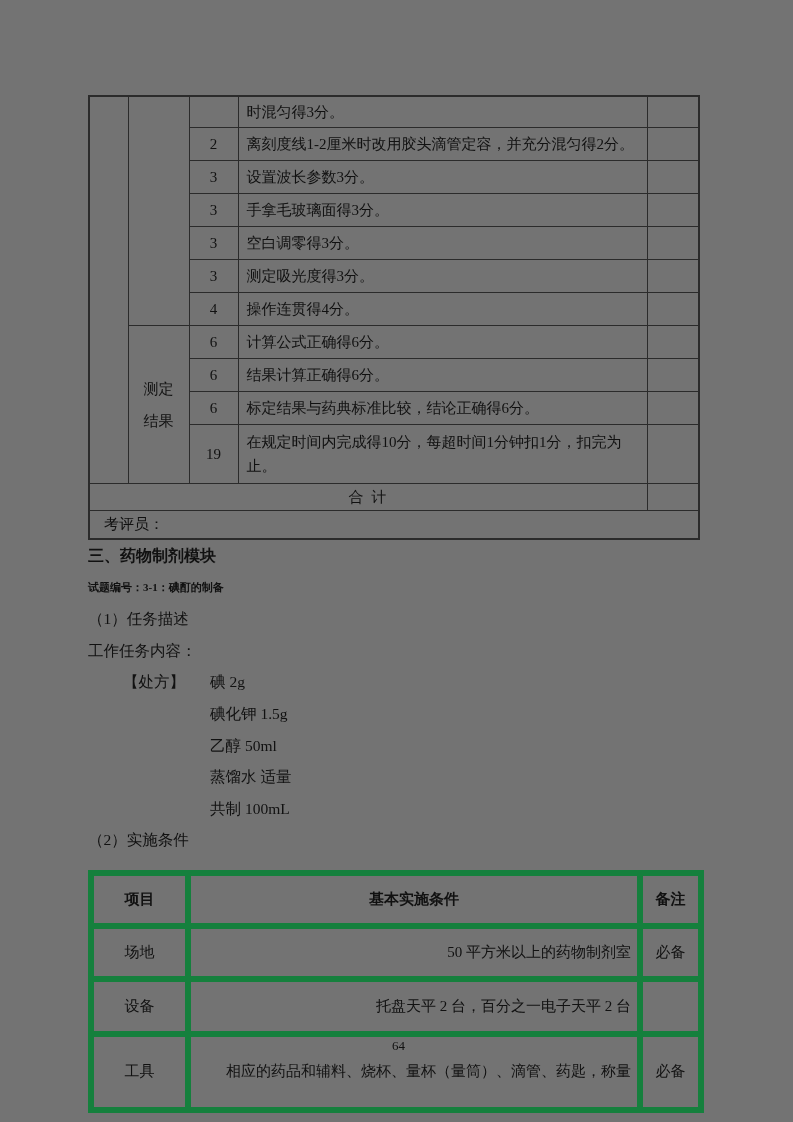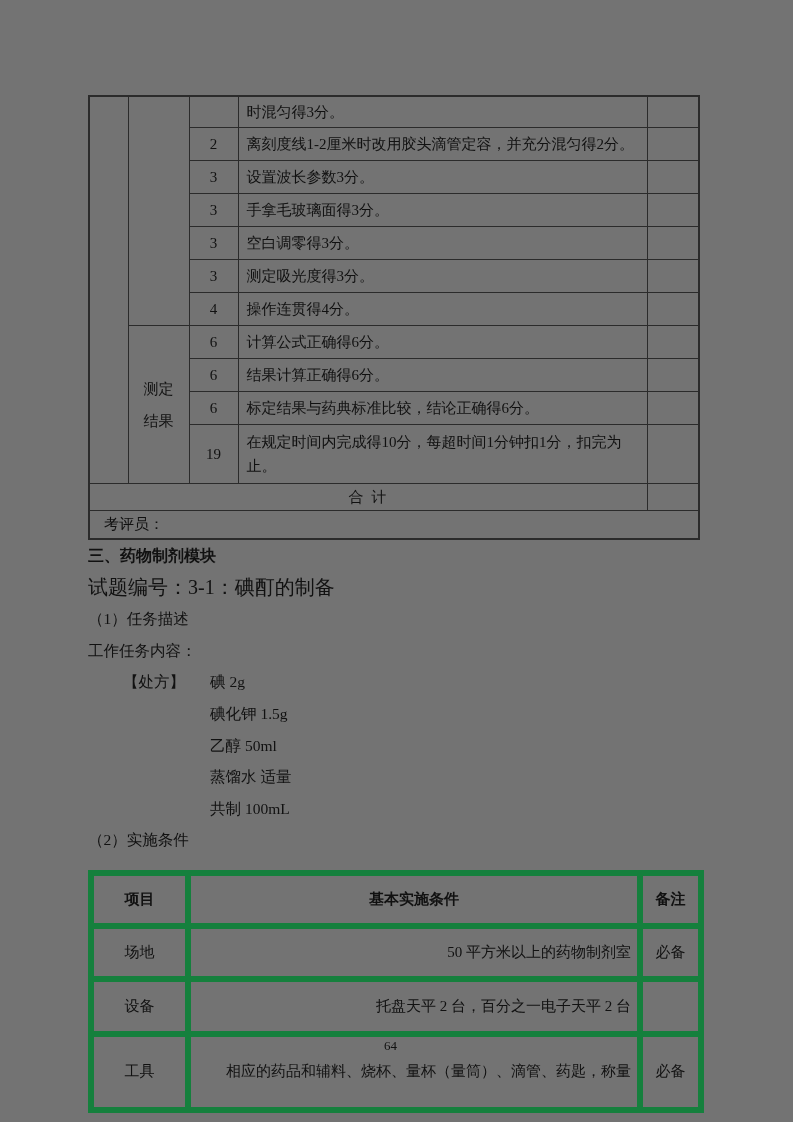--- a/index.html
+++ b/index.html
@@ -30,27 +30,27 @@
   .cond-table th{font-weight:bold;text-align:center;height:23px;}
   .cond-table td.item{text-align:center;}
   .cond-table td.cond{text-align:right;padding-left:10px;}
   .cond-table td.note{text-align:center;}
   tr.c-r1 td{height:23px;}
   tr.c-r2 td{height:25px;}
   tr.c-r3 td{height:46px;}
   .textblock{width:610px;font-size:15.5px;line-height:31.6px;}
   .textblock p{margin:0;}
   .sec-heading{margin:17px 0 0 32px;font-weight:bold;font-size:16px;}
-  .task-title{margin-left:62px;font-weight:normal;font-size:20px;}
+  .task-title{margin-left:62px;font-weight:bold;font-size:11px;}
   .sub-item{margin-left:55px;}
   .work-label{margin-left:62px;}
   .rx-line{padding-left:35px;}
   .rx-label{display:inline-block;width:87px;}
   .para{text-align:justify;text-indent:46px;}
-  .page-num{position:absolute;left:4px;top:1038px;width:773px;text-align:center;font-size:13px;}
+  .page-num{position:absolute;left:12px;top:1038px;width:773px;text-align:center;font-size:13px;}
 </style>
 </head>
 <body>
 
 <div class="page">
 
   <table class="score-table">
     <colgroup>
       <col style="width:39px">
         <col style="width:61px">

